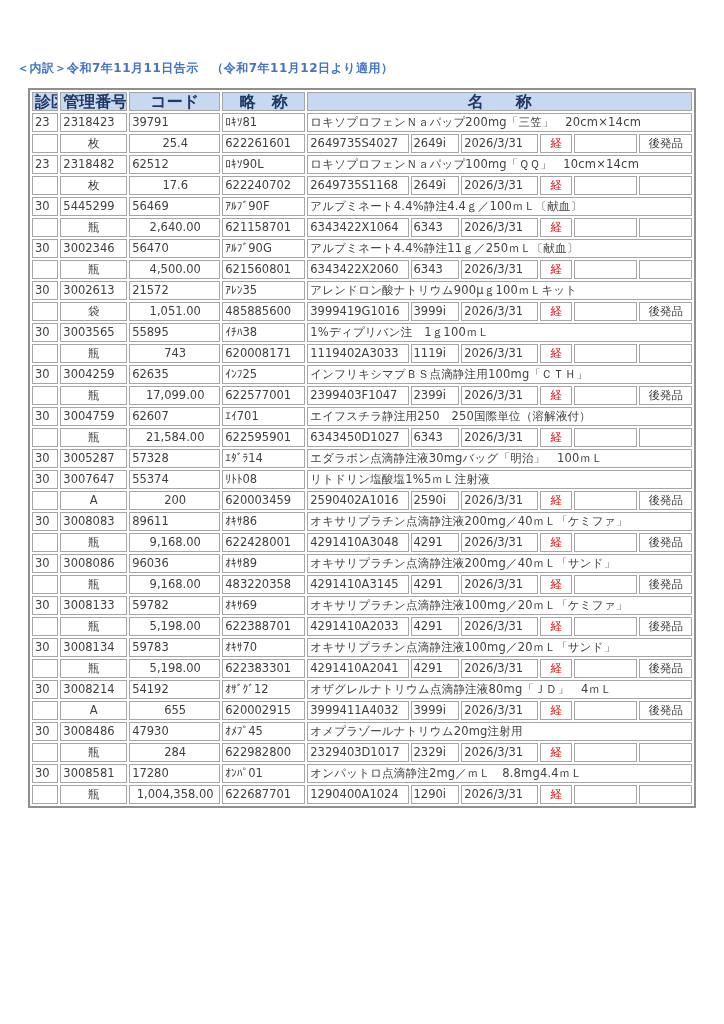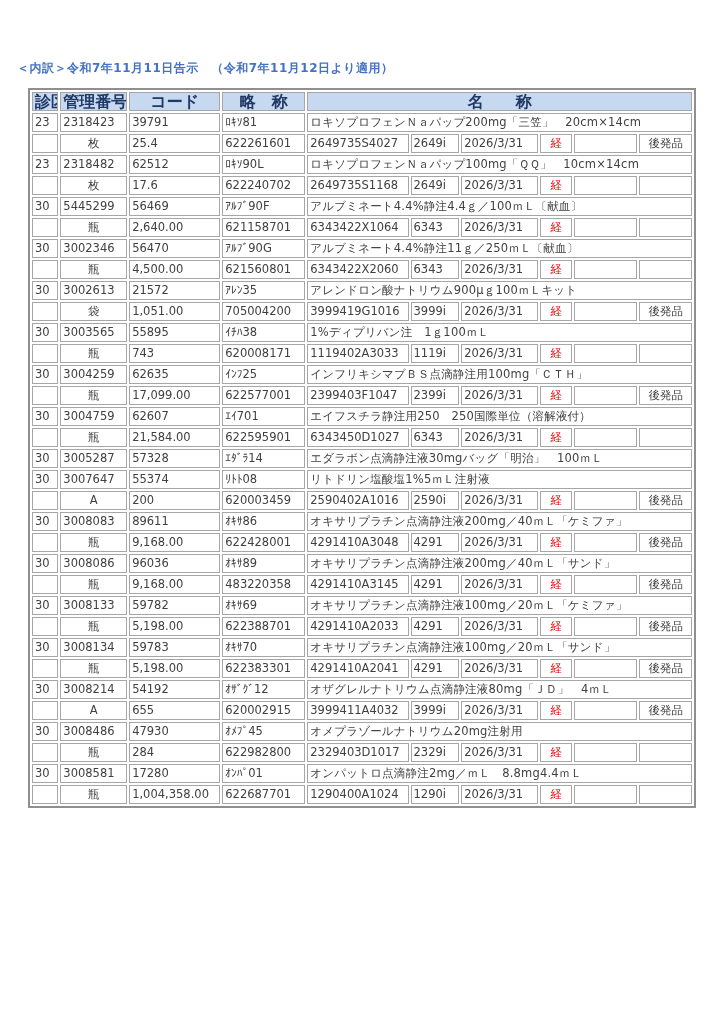--- a/index.html
+++ b/index.html
@@ -34,21 +34,21 @@
     height:19px;line-height:17px;
     font-size:11.5px;padding:0 2px;
     overflow:hidden;white-space:nowrap;
     vertical-align:middle;text-align:left;
   }
   th{
     background:var(--header-bg);color:var(--header-text);
     font-weight:bold;text-align:center;font-size:16px;
   }
   td.al-c{text-align:center;}
-  td.al-r{text-align:left;padding-right:1px;}
+  td.al-r{text-align:center;padding-right:1px;}
   td.red{color:var(--kubun-red);text-align:center;font-weight:normal;}
   td.name-cell{letter-spacing:0.2px;}
 </style>
 </head>
 <body>
 
 <div class="title">＜内訳＞令和7年11月11日告示　（令和7年11月12日より適用）</div>
 
 <table class="price-table">
   <colgroup>
@@ -153,21 +153,21 @@
         <td>30</td>
         <td>3002613</td>
         <td>21572</td>
         <td>ｱﾚﾝ35</td>
         <td class="name-cell" colspan="6">アレンドロン酸ナトリウム900μｇ100ｍＬキット</td>
       </tr>
       <tr>
         <td></td>
         <td class="al-c">袋</td>
         <td class="al-r">1,051.00</td>
-        <td>705004200</td>
+        <td>485885600</td>
         <td>3999419G1016</td>
         <td>3999i</td>
         <td>2026/3/31</td>
         <td class="red">経</td>
         <td></td>
         <td class="al-c">後発品</td>
       </tr>
       <tr>
         <td>30</td>
         <td>3003565</td>

